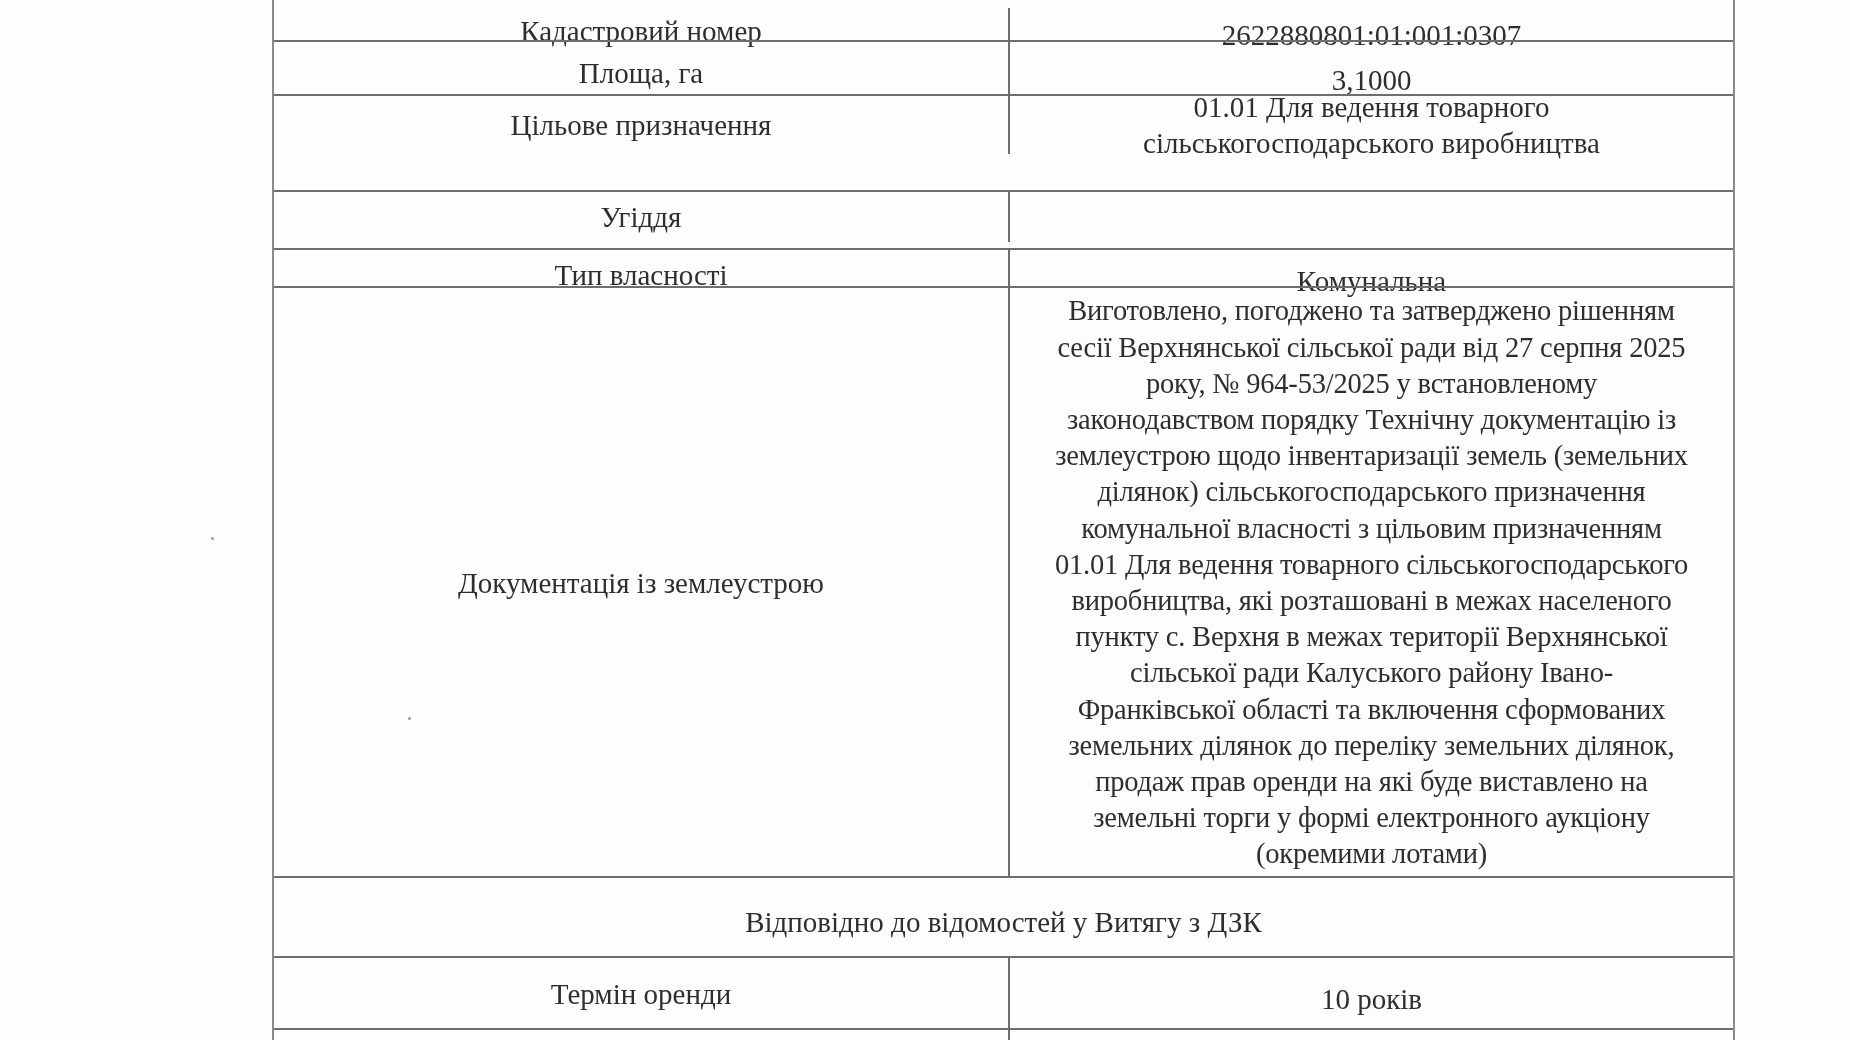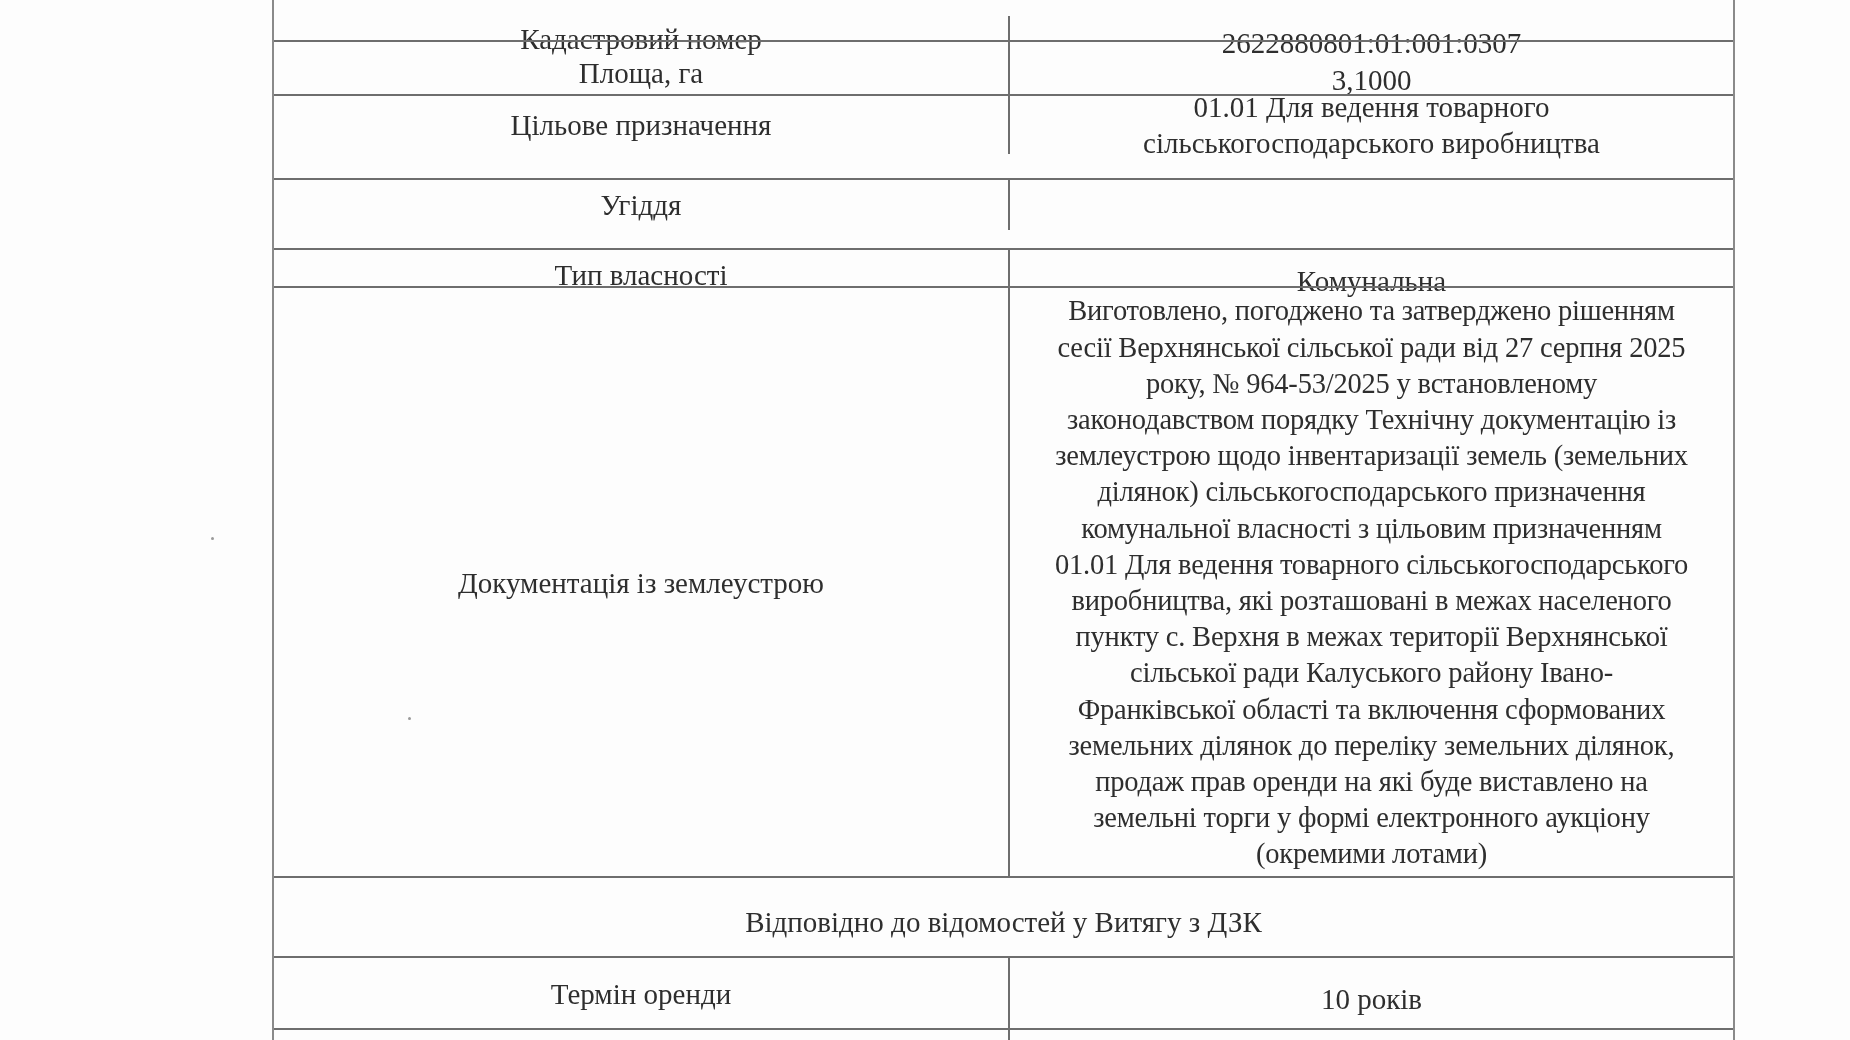--- a/index.html
+++ b/index.html
@@ -79,37 +79,37 @@
 </head>
 <body>
 
 <div class="page">
 
   <span class="speck" style="left:211px;top:537px;"></span>
   <span class="speck" style="left:408px;top:717px;"></span>
 
   <div class="table">
 
-    <div class="row" style="top:22px;height:46px;border-top:none;">
+    <div class="row" style="top:14px;height:46px;border-top:none;">
       <div class="cell label">Кадастровий номер</div>
       <div class="cell value" style="padding-top:7px;">2622880801:01:001:0307</div>
     </div>
 
     <div class="row" style="top:46px;height:64px;">
       <div class="cell label">Площа, га</div>
       <div class="cell value" style="padding-top:14px;">3,1000</div>
     </div>
 
     <div class="row" style="top:100px;height:60px;">
       <div class="cell label">Цільове призначення</div>
       <div class="cell value multi">01.01 Для ведення товарного
 сільськогосподарського виробництва</div>
     </div>
 
-    <div class="row" style="top:184px;height:52px;">
+    <div class="row" style="top:196px;height:52px;">
       <div class="cell label">Угіддя</div>
     </div>
 
     <div class="row" style="top:254px;height:52px;">
       <div class="cell label">Тип власності</div>
       <div class="cell value" style="padding-top:12px;">Комунальна</div>
     </div>
 
     <div class="row" style="top:292px;height:592px;">
       <div class="cell label">Документація із землеустрою</div>

